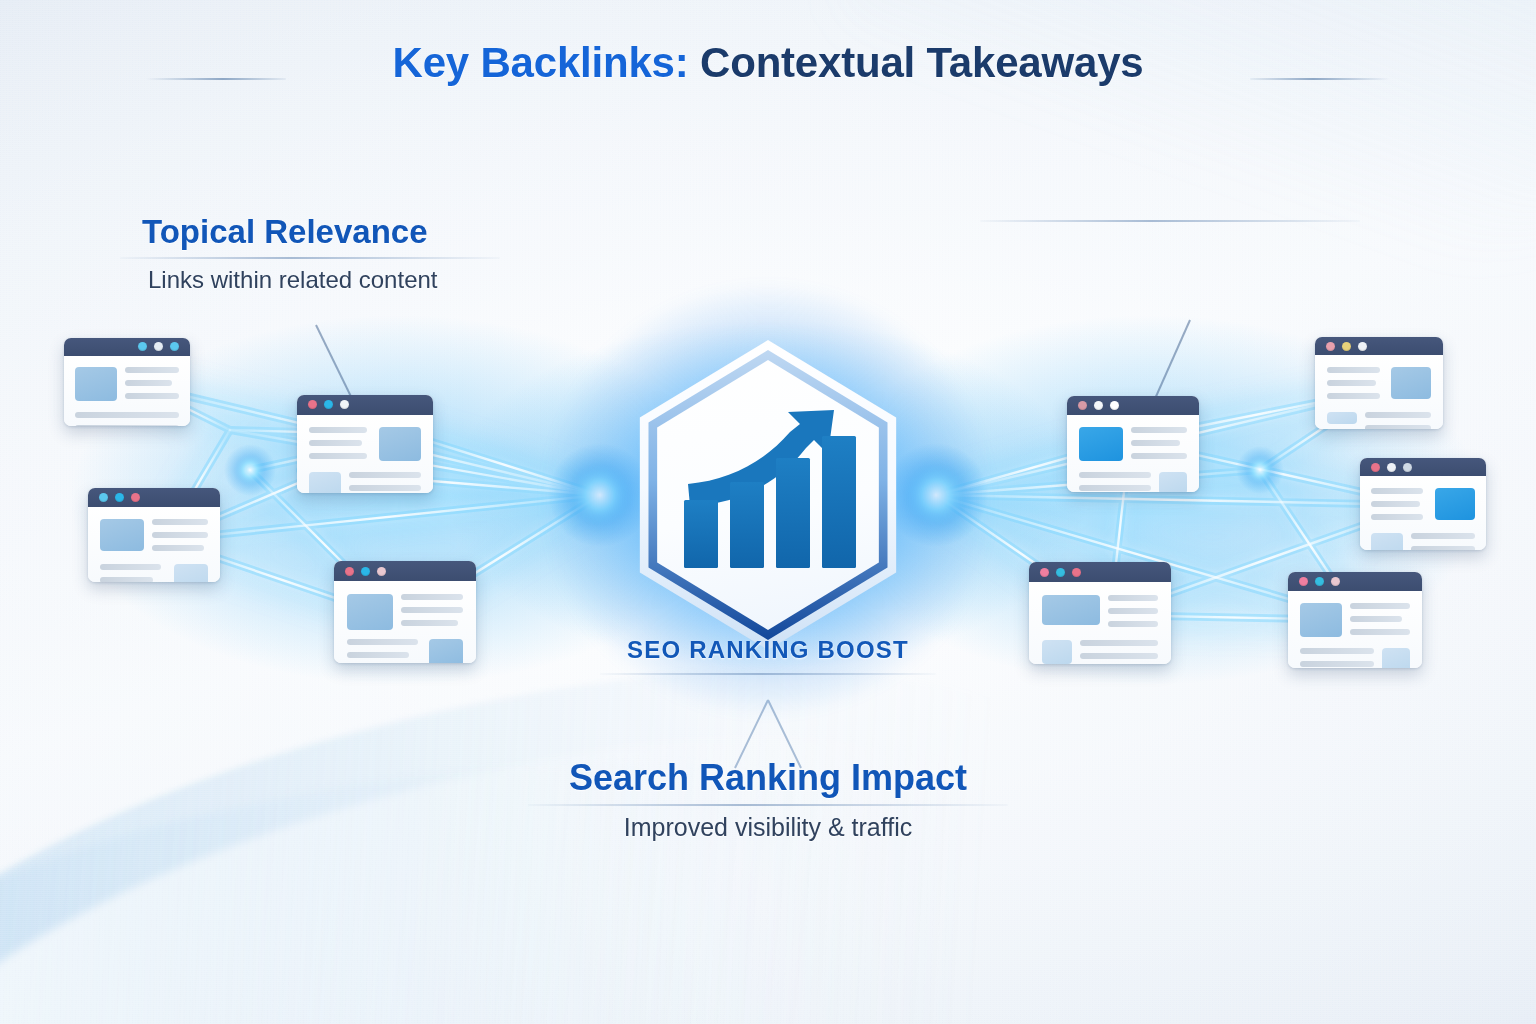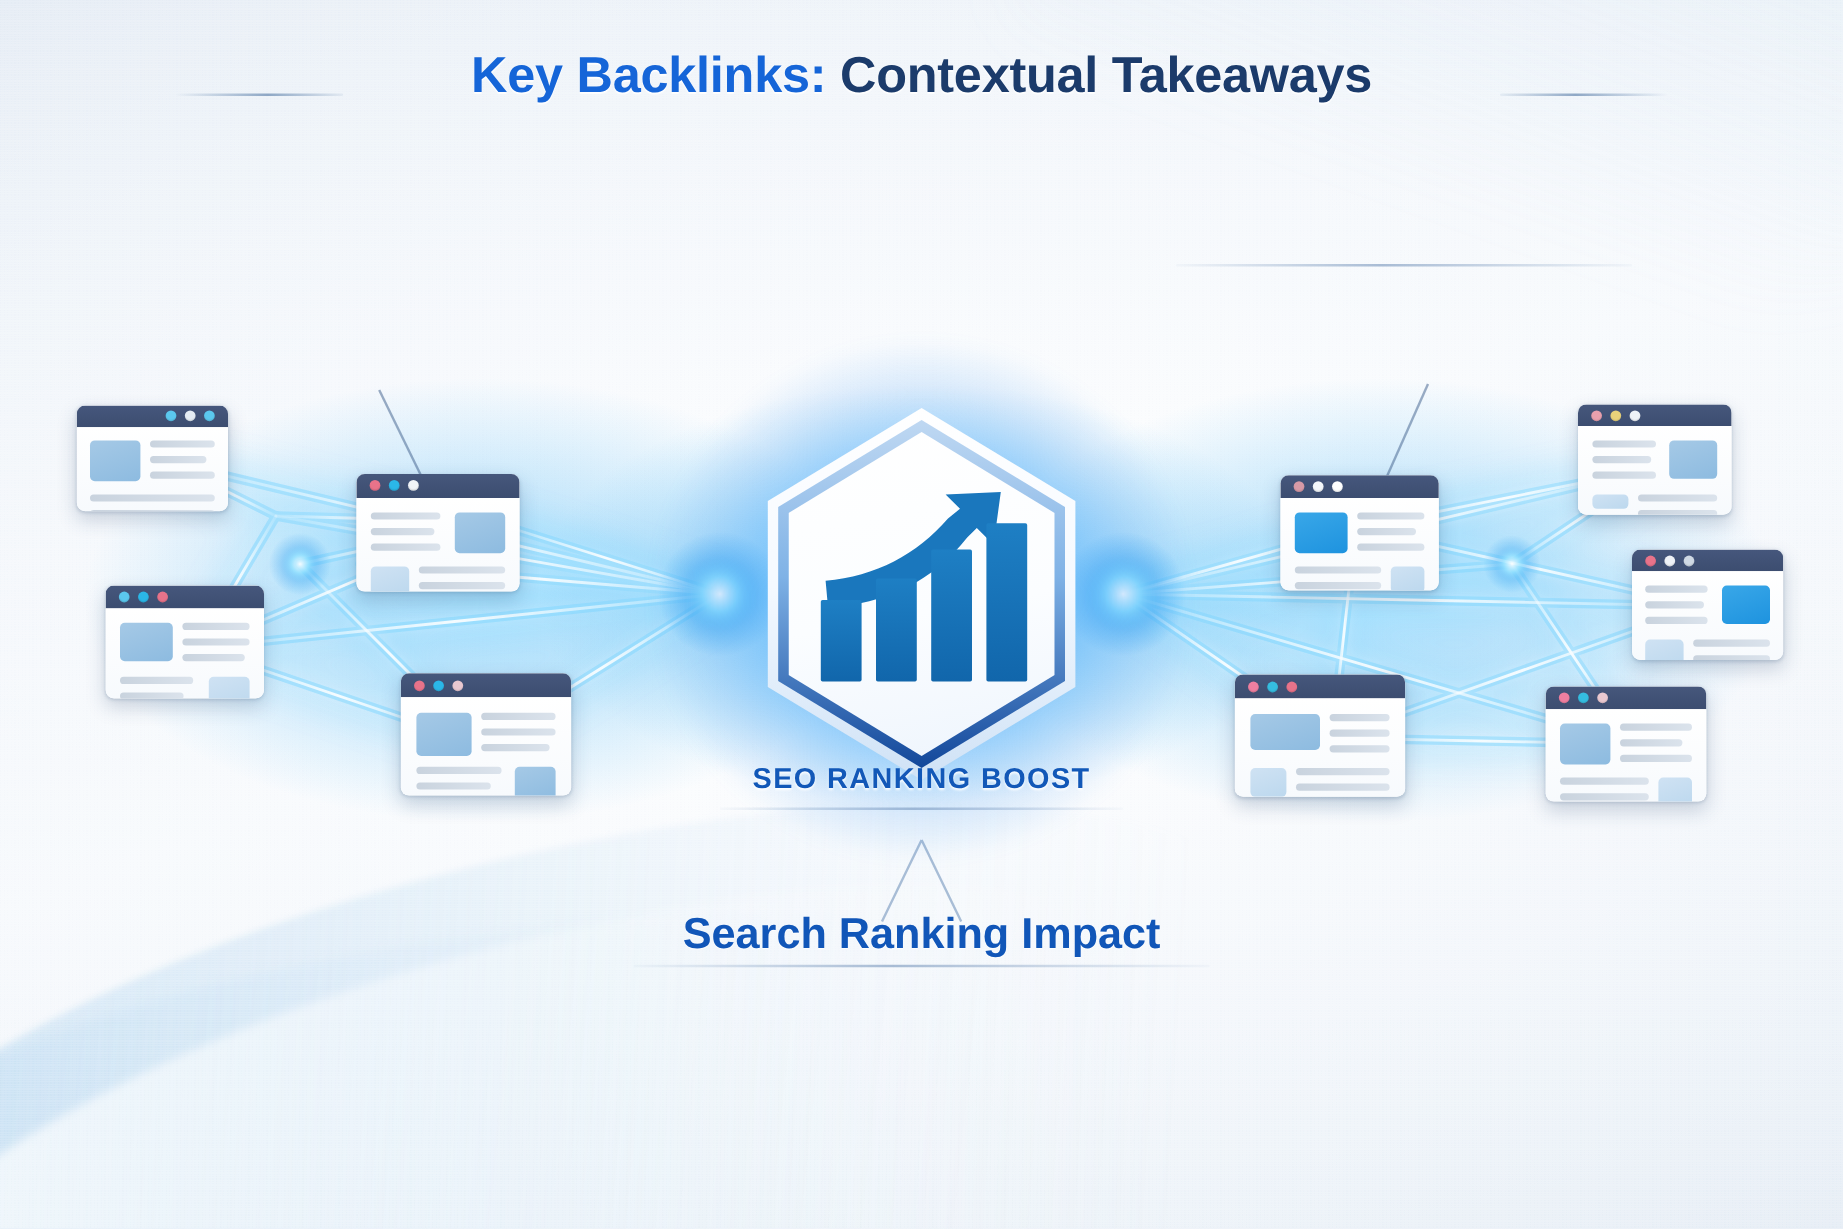--- a/index.html
+++ b/index.html
@@ -241,28 +241,34 @@
       <circle cx="1260" cy="470" r="24" fill="url(#gCoreL)" opacity=".8"></circle>
     </g>
   </svg>
 
   <div id="header">
     <div id="title-rule-left"></div>
     <div id="title-rule-right"></div>
     <div id="page-title"><span class="t-accent">Key Backlinks:</span> <span class="t-main">Contextual Takeaways</span></div>
   </div>
 
+  <div class="label-block" id="lbl-topical">
+    <div class="lb-title">Topical Relevance</div>
+    <div class="lb-rule"></div>
+    <div class="lb-sub">Links within related content</div>
+  </div>
 
   <div class="label-block" id="lbl-linkq">
     <div class="lb-rule"></div>
   </div>
 
   <div class="label-block" id="lbl-impact">
     <div class="lb-title">Search Ranking Impact</div>
     <div class="lb-rule"></div>
+    <div class="lb-sub">Improved visibility &amp; traffic</div>
   </div>
 
   <svg class="vconn" style="left:0;top:0;width:1536px;height:1024px;" viewBox="0 0 1536 1024">
     <path d="M316 325 L360 415" stroke="#4a6994" stroke-opacity=".55" stroke-width="2" fill="none"></path>
     <path d="M1190 320 L1150 410" stroke="#4a6994" stroke-opacity=".55" stroke-width="2" fill="none"></path>
     <path d="M768 700 L735 768 M768 700 L801 768" stroke="#7e9cc2" stroke-opacity=".65" stroke-width="2" fill="none"></path>
   </svg>
 
   <div class="card dots-right" style="left:64px;top:338px;width:126px;height:88px;">
     <div class="bar">

